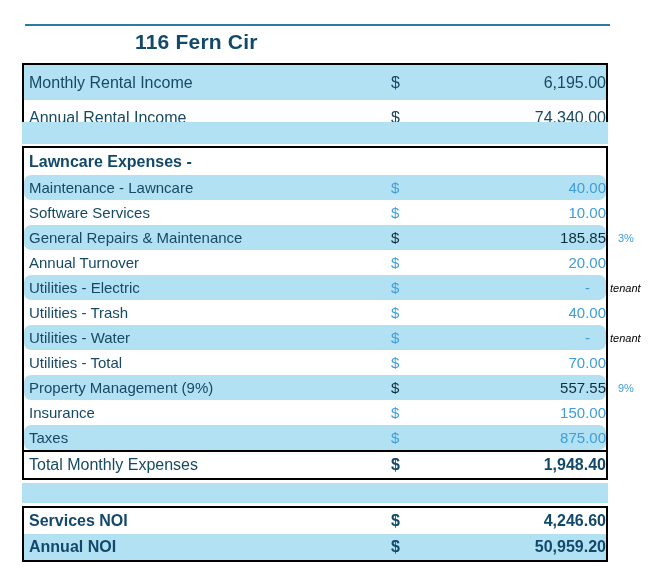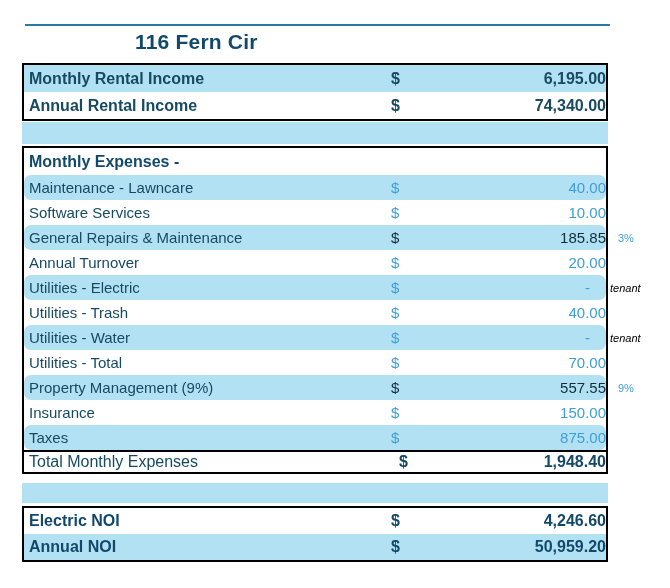--- a/index.html
+++ b/index.html
@@ -22,31 +22,31 @@
   .spacer2{top:483px;height:20px;}
 
   .row{display:flex;align-items:center;position:relative;box-sizing:border-box;}
   .row.blue{background:var(--rowblue,#b3e1f4);}
   .lbl{width:362px;padding-left:5px;white-space:nowrap;overflow:hidden;}
   .cur{width:28px;}
   .val{flex:1;text-align:right;white-space:nowrap;}
   .row.dash .val{padding-right:16px;}
 
   
-  .big-row{height:27px;font-size:16px;font-weight:700;color:var(--dark,#164a63);}
+  .big-row{height:35px;font-size:16px;font-weight:400;color:var(--dark,#164a63);}
   .noi .big-row{height:26px;font-weight:700;color:var(--title,#12496b);}
 
   
   .exp-header{height:27px;display:flex;align-items:center;padding-left:5px;
     font-size:16px;font-weight:700;color:var(--title,#12496b);}
   .exp-row{height:25px;font-size:15px;color:var(--dark,#164a63);border-radius:7px;}
   .exp-row .cur,.exp-row .val{color:var(--valblue,#3f9ed9);}
   .exp-row.formula .cur,.exp-row.formula .val{color:var(--formula,#102e3e);}
-  .total-row{height:22px;border-top:2px solid var(--border,#000);
-    font-size:16px;color:var(--dark,#164a63);gap:8px;}
+  .total-row{height:28px;border-top:2px solid var(--border,#000);
+    font-size:16px;color:var(--dark,#164a63);}
   .total-row .cur,.total-row .val{font-weight:700;color:var(--title,#12496b);}
 
   .note{position:absolute;top:50%;transform:translateY(-50%);white-space:nowrap;}
   .note.percent{left:calc(100% + 12px);font-size:11px;color:var(--valblue,#3f9ed9);}
   .note.tenant{left:calc(100% + 4px);font-size:11px;font-style:italic;color:#000;}
 </style>
 </head>
 <body style="--rowblue: #b3e1f4; --dark: #164a63; --title: #12496b; --valblue: #3f9ed9; --formula: #102e3e; --border: #000000; --rule: #2b7ba3;">
 
 <div class="top-rule"></div>
@@ -62,21 +62,21 @@
   <div class="row big-row">
     <span class="lbl">Annual Rental Income</span>
     <span class="cur">$</span>
     <span class="val">74,340.00</span>
   </div>
 </div>
 
 <div class="spacer spacer1"></div>
 
 <div class="tbl expenses">
-  <div class="exp-header">Monthly Expenses -</div>
+  <div class="exp-header">Lawncare Expenses -</div>
 
   <div class="row exp-row blue">
     <span class="lbl">Maintenance - Lawncare</span>
     <span class="cur">$</span>
     <span class="val">40.00</span>
   </div>
   <div class="row exp-row">
     <span class="lbl">Software Services</span>
     <span class="cur">$</span>
     <span class="val">10.00</span>
@@ -135,21 +135,21 @@
     <span class="lbl">Total Monthly Expenses</span>
     <span class="cur">$</span>
     <span class="val">1,948.40</span>
   </div>
 </div>
 
 <div class="spacer spacer2"></div>
 
 <div class="tbl noi">
   <div class="row big-row">
-    <span class="lbl">Electric NOI</span>
+    <span class="lbl">Services NOI</span>
     <span class="cur">$</span>
     <span class="val">4,246.60</span>
   </div>
   <div class="row big-row blue">
     <span class="lbl">Annual NOI</span>
     <span class="cur">$</span>
     <span class="val">50,959.20</span>
   </div>
 </div>
 

